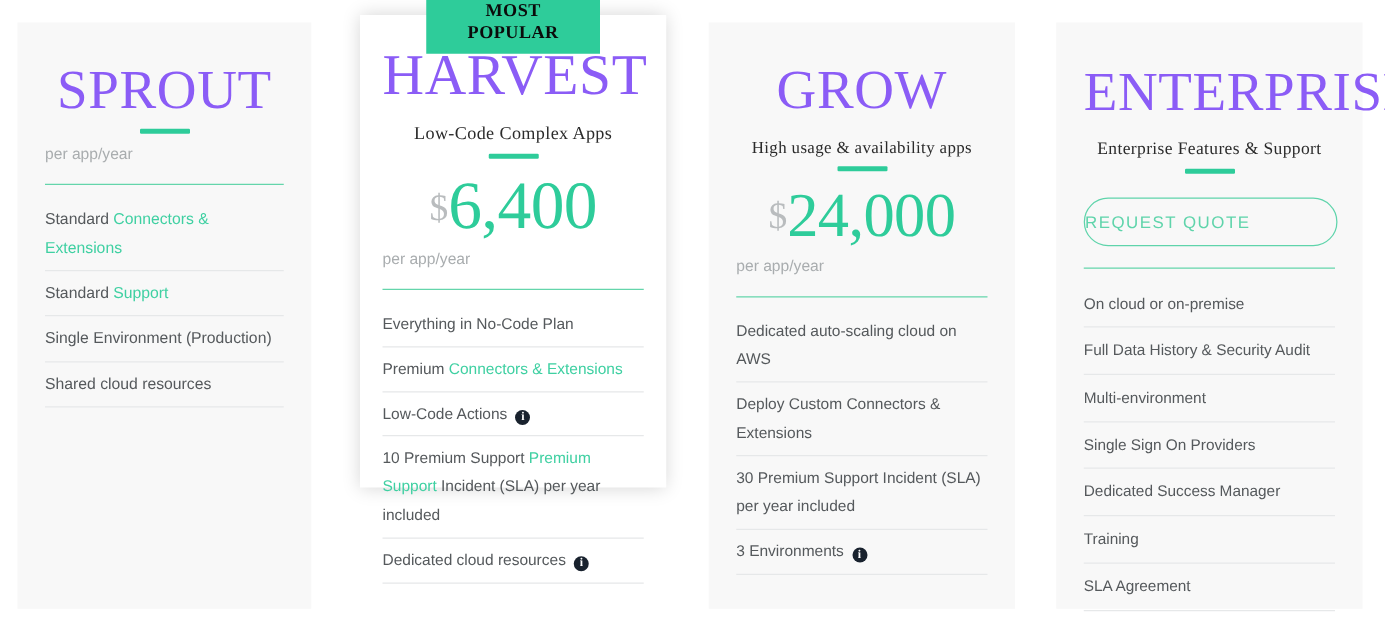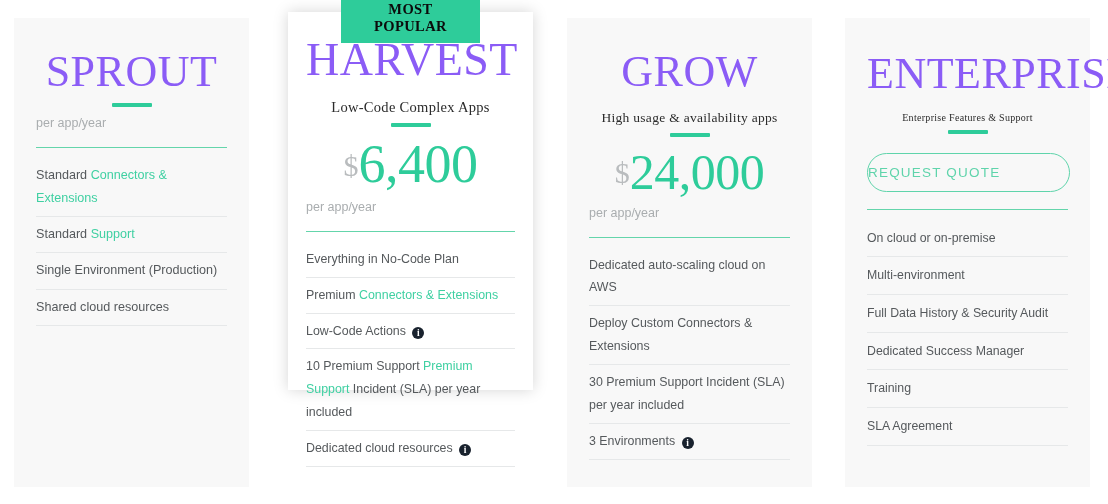--- a/index.html
+++ b/index.html
@@ -54,21 +54,21 @@
 
   .plan-tagline {
     font-family: "Liberation Serif", serif;
     font-size: 14.5px;
     color: #2b2b2b;
     text-align: center;
     letter-spacing: 0.3px;
     margin-top: 14px;
   }
   .card-grow .plan-tagline       { font-size: 13.5px; }
-  .card-enterprise .plan-tagline { font-size: 10px; }
+  .card-enterprise .plan-tagline { font-size: 14px; }
 
   .accent-bar {
     width: 40px;
     height: 4px;
     background: #2ecc9a;
     margin: 7px auto 0 auto;
     border-radius: 1px;
   }
 
   
@@ -232,21 +232,22 @@
   </div>
 
   <div class="plan-card card-enterprise">
     <div class="plan-name">ENTERPRISE</div>
     <div class="plan-tagline">Enterprise Features &amp; Support</div>
     <div class="accent-bar"></div>
     <button class="quote-button">REQUEST QUOTE</button>
     <hr class="price-rule">
     <ul class="feature-list">
         <li class="feature-item"><span>On cloud or on-premise</span></li>
+        <li class="feature-item"><span>Full Data History &amp; Security Audit</span></li>
         <li class="feature-item"><span>Multi-environment</span></li>
-        <li class="feature-item"><span>Full Data History &amp; Security Audit</span></li>
+        <li class="feature-item"><span>Single Sign On Providers</span></li>
         <li class="feature-item"><span>Dedicated Success Manager</span></li>
         <li class="feature-item"><span>Training</span></li>
         <li class="feature-item"><span>SLA Agreement</span></li>
       </ul>
   </div>
 
 </div>
 
 </body></html>

